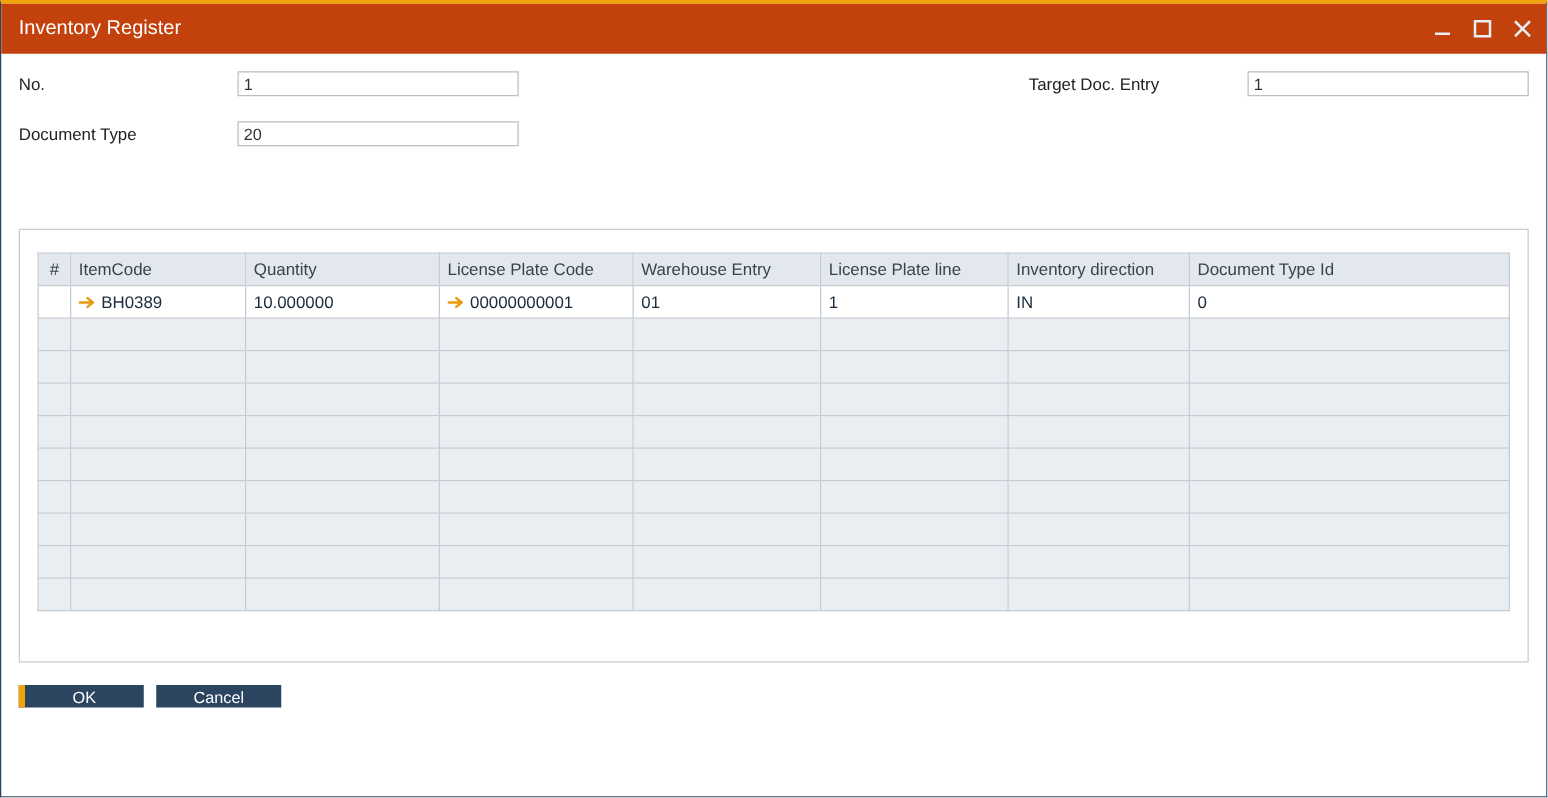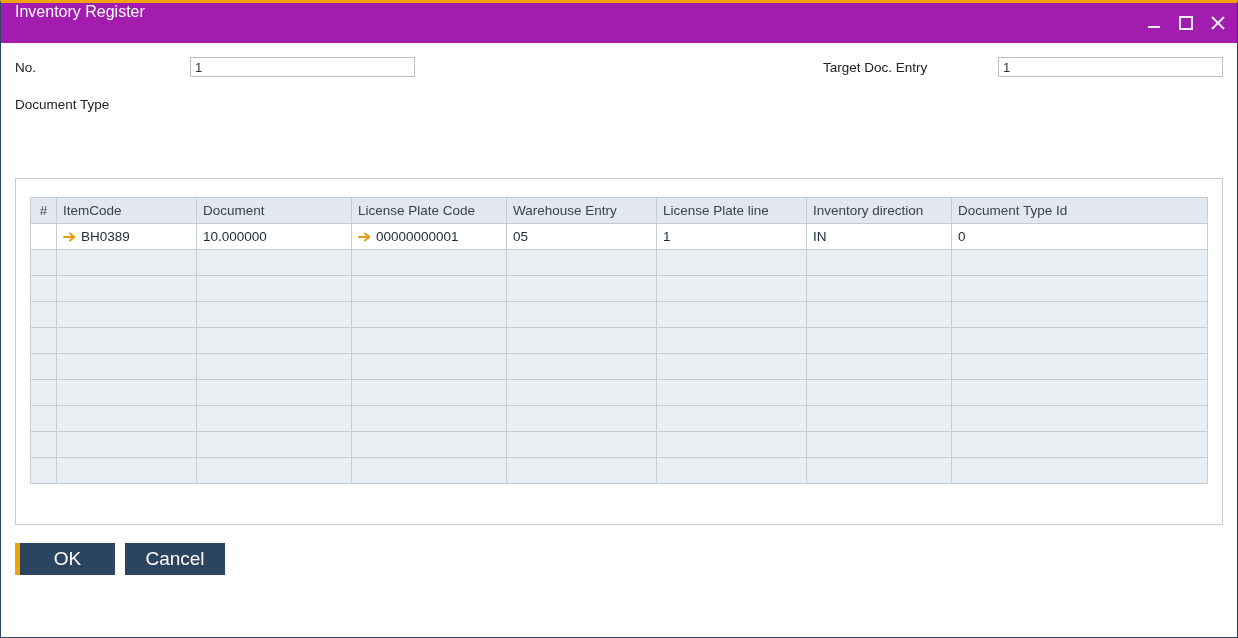--- a/index.html
+++ b/index.html
@@ -7,22 +7,22 @@
   .window {
     width:1238px; height:638px; 
     border-top:3px solid #f0a30a;
     border-left:1px solid #2b4560;
     border-right:1px solid #2b4560;
     border-bottom:1px solid #2b4560;
     display:flex; flex-direction:column;
     background:#fff;
   }
   .titlebar {
-    height:40px; background:#a21caf; color:#fff;
-    display:flex; justify-content:space-between;
+    height:40px; background:#c2410c; color:#fff;
+    display:flex; align-items:center; justify-content:space-between;
     padding:0 10px 0 14px; font-size:16px;
   }
   .title-controls { display:flex; gap:14px; align-items:center; }
   .title-controls span { cursor:pointer; display:inline-flex; align-items:center; justify-content:center; width:18px; height:18px;}
   .title-controls svg { stroke:#e8eef4; stroke-width:2; fill:none; }
 
   .client { flex:1; padding:10px 14px 10px 14px; display:flex; flex-direction:column; }
   .header-fields { display:flex; justify-content:space-between; padding:4px 0 6px 0; }
   .field-col { display:flex; flex-direction:column; gap:20px; }
   .field-row { display:flex; align-items:center; }
@@ -52,22 +52,22 @@
   }
   .grid tbody tr.data td { background:#fff; color:#1b2b3c;margin-left:41px; }
   .grid .rownum-col { width:26px; text-align:center; }
   .grid .link-arrow {
     display:inline-block; width:14px; height:12px; margin-right:4px;
     vertical-align:middle;
   }
 
   .footer-buttons { margin-top:18px; display:flex; gap:10px; }
   .btn {
-    width:100px; height:32px; background:#2b4560; color:#fff;
-    border:none; font-size:19px; cursor:pointer;
+    width:100px; height:18px; background:#2b4560; color:#fff;
+    border:none; font-size:13px; cursor:pointer;
     display:flex; align-items:center; justify-content:center;
   }
   .btn.ok { border-left:5px solid #f0a30a; }
 </style>
 </head>
 <body>
 
 <div class="window">
 
   <div class="titlebar">
@@ -95,20 +95,21 @@
   <div class="client">
 
     <div class="header-fields">
       <div class="field-col">
         <div class="field-row">
           <div class="field-label">No.</div>
           <input class="field-input" value="1" style="">
         </div>
         <div class="field-row">
           <div class="field-label">Document Type</div>
+          <input class="field-input" value="20" style="">
         </div>
       </div>
       <div class="field-col">
         <div class="field-row">
           <div class="field-label">Target Doc. Entry</div>
           <input class="field-input" value="1" style="">
         </div>
       </div>
     </div>
 
@@ -121,39 +122,39 @@
           <col style="width:155px">
           <col style="width:150px">
           <col style="width:150px">
           <col style="width:145px">
           <col>
         </colgroup>
         <thead>
           <tr>
             <th class="rownum-col">#</th>
             <th>ItemCode</th>
-            <th>Document</th>
+            <th>Quantity</th>
             <th>License Plate Code</th>
             <th>Warehouse Entry</th>
             <th>License Plate line</th>
             <th>Inventory direction</th>
             <th>Document Type Id</th>
           </tr>
         </thead>
         <tbody>
             <tr class="data">
               <td class="rownum-col"></td>
               <td><svg class="link-arrow" viewBox="0 0 16 12">
                   <path d="M1 6 H12 M8 2 L13 6 L8 10" stroke="#e79b0c" stroke-width="2.2" fill="none" stroke-linecap="round" stroke-linejoin="round"></path>
                 </svg><span>BH0389</span></td>
               <td>10.000000</td>
               <td><svg class="link-arrow" viewBox="0 0 16 12">
                   <path d="M1 6 H12 M8 2 L13 6 L8 10" stroke="#e79b0c" stroke-width="2.2" fill="none" stroke-linecap="round" stroke-linejoin="round"></path>
                 </svg><span>00000000001</span></td>
-              <td>05</td>
+              <td>01</td>
               <td>1</td>
               <td>IN</td>
               <td>0</td>
             </tr>
             <tr>
               <td class="rownum-col"></td>
               <td></td>
               <td></td>
               <td></td>
               <td></td>

